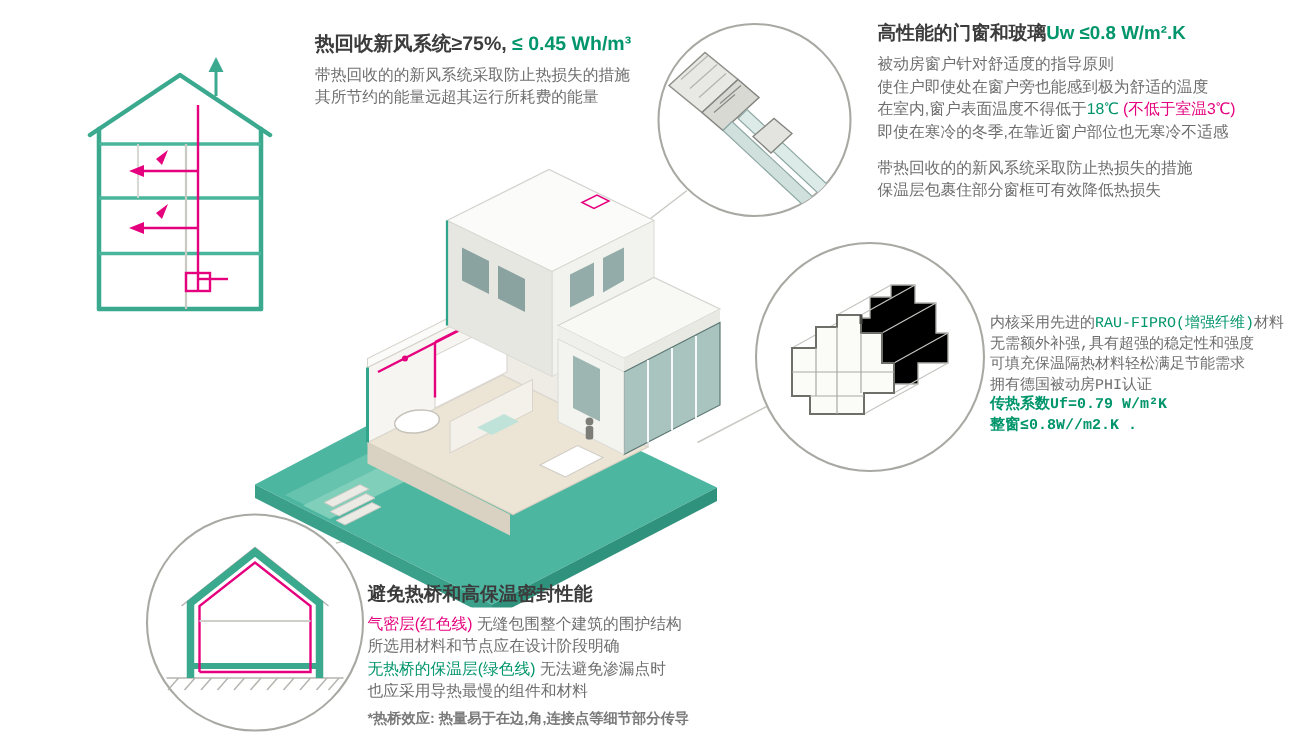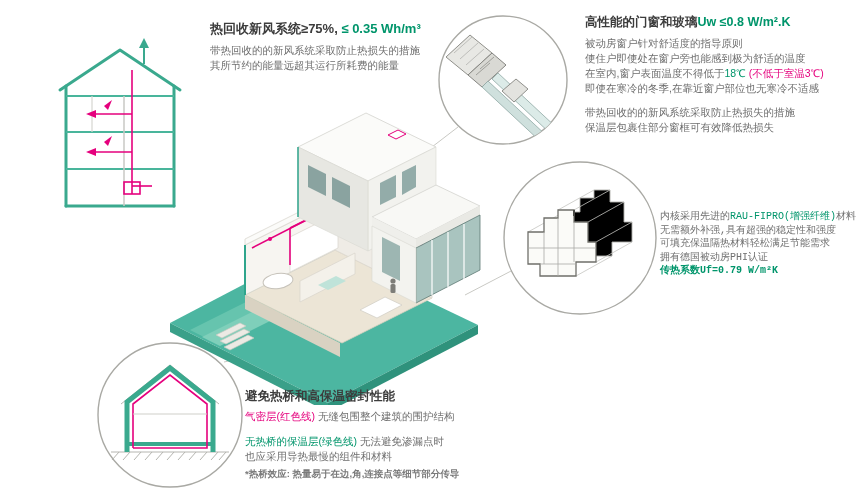--- a/index.html
+++ b/index.html
@@ -206,21 +206,21 @@
       <line x1="131" y1="112" x2="124" y2="120"></line>
     </g>
     <path d="M26,64 L75,25 L124,64" stroke="#b5b5b0" stroke-width="1" fill="none"></path>
     <path d="M32,112 L32,62 L75,28 L118,62 L118,112" stroke="#3aa98e" stroke-width="5" fill="none"></path>
     <line x1="32" y1="104" x2="118" y2="104" stroke="#3aa98e" stroke-width="4"></line>
     <path d="M38,108 L38,64 L75,35 L112,64 L112,108 L38,108" stroke="#e5007d" stroke-width="1.6" fill="none"></path>
     <line x1="38" y1="74" x2="112" y2="74" stroke="#cfcfca" stroke-width="1.2"></line>
   </svg>
 
   <div class="tb" style="left:210px;top:20px;width:235px;">
-    <div class="title"><span>热回收新风系统≥75%, </span><span class="c-green">≤ 0.35 Wh/m³</span></div>
+    <div class="title"><span>热回收新风系统≥75%, </span><span class="c-green">≤ 0.45 Wh/m³</span></div>
     <div class="body" style="margin-top:5px">
       <div>带热回收的的新风系统采取防止热损失的措施</div>
       <div>其所节约的能量远超其运行所耗费的能量</div>
     </div>
   </div>
 
   <div class="tb" style="left:585px;top:14px;width:272px;">
     <div class="title sm"><span>高性能的门窗和玻璃</span><span class="c-green">Uw ≤0.8 W/m².K</span></div>
     <div class="body" style="margin-top:5px">
       <div>被动房窗户针对舒适度的指导原则</div>
@@ -234,28 +234,30 @@
     </div>
   </div>
 
   <div class="tb" style="left:660px;top:210px;width:202px;font-family:Liberation Mono, monospace;">
     <div class="body tight">
       <div><span>内核采用先进的</span><span class="c-green">RAU-FIPRO(增强纤维)</span><span>材料</span></div>
       <div>无需额外补强,具有超强的稳定性和强度</div>
       <div>可填充保温隔热材料轻松满足节能需求</div>
       <div>拥有德国被动房PHI认证</div>
       <div class="c-green bold">传热系数Uf=0.79 W/m²K</div>
+      <div class="c-green bold">整窗≤0.8W//m2.K .</div>
     </div>
   </div>
 
   <div class="tb" style="left:245px;top:388px;width:345px;">
     <div class="title sm">避免热桥和高保温密封性能</div>
     <div class="body" style="margin-top:4px">
       <div><span class="c-magenta">气密层(红色线)</span><span> 无缝包围整个建筑的围护结构</span></div>
-    </div>
-    <div class="body" style="margin-top:10px">
+      <div>所选用材料和节点应在设计阶段明确</div>
+    </div>
+    <div class="body" style="margin-top:0">
       <div><span class="c-green">无热桥的保温层(绿色线)</span><span> 无法避免渗漏点时</span></div>
       <div>也应采用导热最慢的组件和材料</div>
     </div>
     <div class="note">*热桥效应: 热量易于在边,角,连接点等细节部分传导</div>
   </div>
 
 </div>
 
 </body></html>

